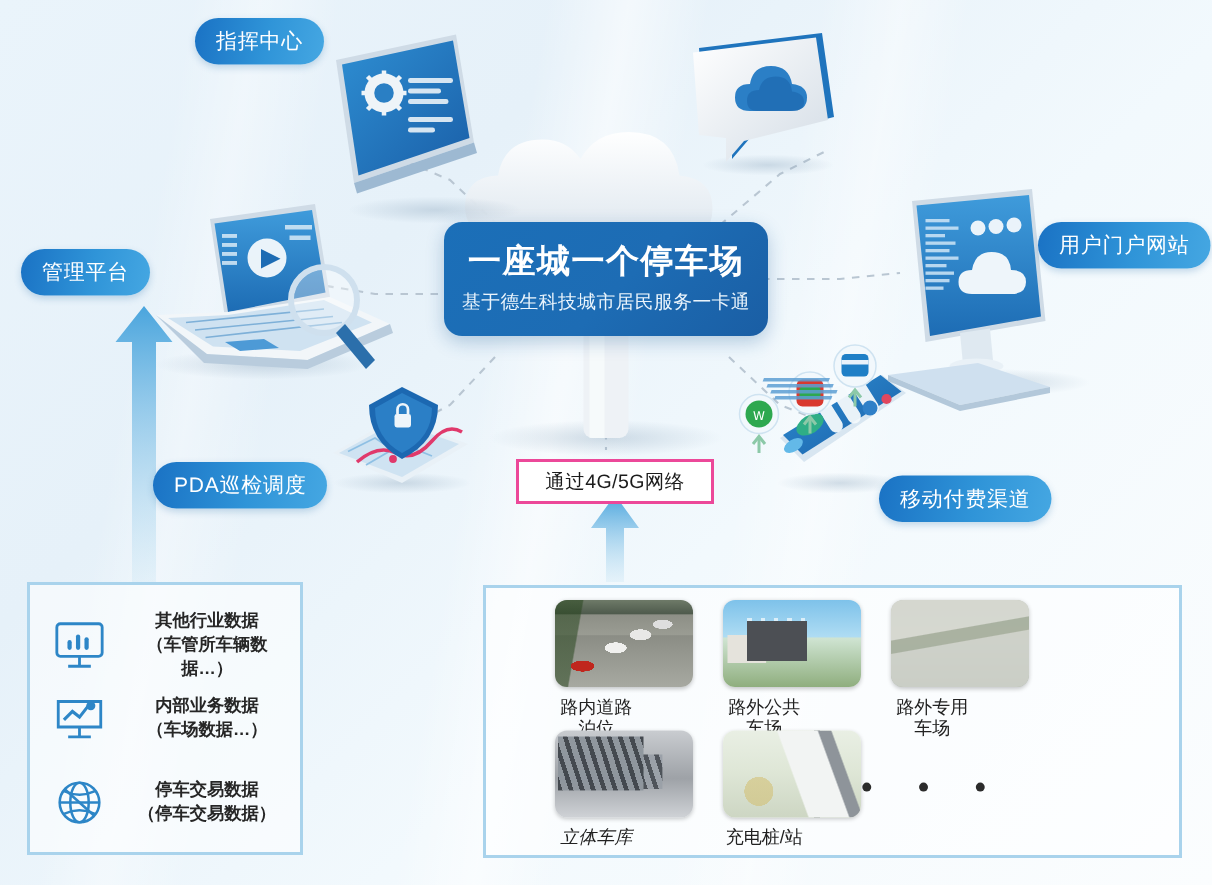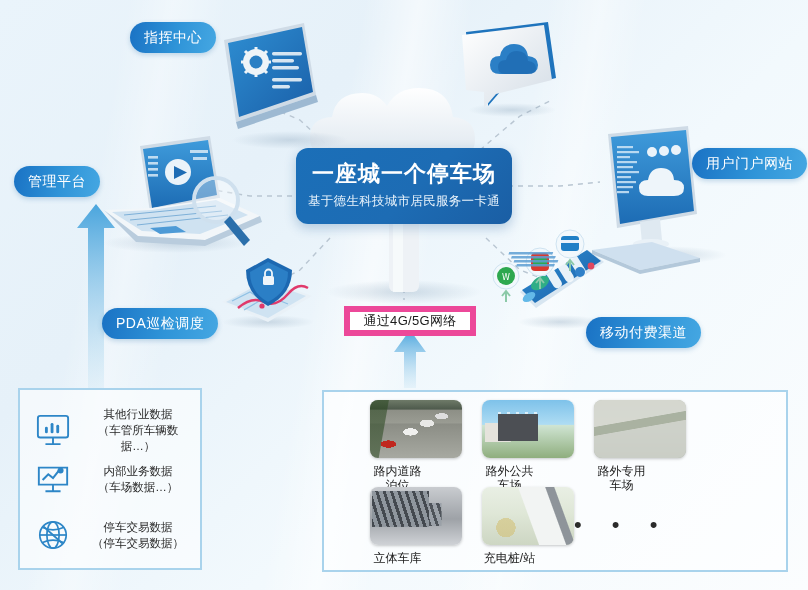--- a/index.html
+++ b/index.html
@@ -27,27 +27,27 @@
     padding:8px 14px 9px; white-space:nowrap;
     box-shadow:0 2px 5px rgba(40,110,170,.25);
   }
 
   
   svg.layer{position:absolute;inset:0;width:808px;height:590px;overflow:visible;}
 
   
   .netbox{
     position:absolute; left:344px; top:306px; width:132px; height:30px;
-    border:6px solid #ec4899; background:#fff;
+    border:2px solid #ec4899; background:#fff;
     display:flex; align-items:center; justify-content:center;
     font-size:13px; color:#1b1b1b; letter-spacing:.3px;
   }
 
   .panel{
-    position:absolute; border:2px solid #a9d3ec; background:rgba(255,255,255,.55);
+    position:absolute; border:2px solid #a9d3ec; background:rgba(255,255,255,.55);font-weight:bold;
   }
   #data-panel{ left:18px; top:388px; width:184px; height:182px; }
   #scene-panel{ left:322px; top:390px; width:466px; height:182px; }
 
   
   .drow{ position:absolute; display:flex; align-items:center; gap:10px; left:14px; width:160px;}
   .drow .ic{ width:38px; height:34px; flex:none; color:#2d86c7; }
   .dtxt{ text-align:center; flex:1; color:#262626; }
   .dtxt .t1{ font-size:11.5px; line-height:16px; }
   .dtxt .t2{ font-size:11.5px; line-height:16px; }
@@ -298,21 +298,21 @@
   </svg>
 
   <div style="position:absolute;left:296px;top:148px;width:216px;height:76px;border-radius:12px;
               background:linear-gradient(135deg,#1b6fb8 0%,#1d6cb4 55%,#1a5ea4 100%);
               box-shadow:0 4px 12px rgba(25,90,150,.28);display:flex;flex-direction:column;
               align-items:center;justify-content:center;">
     <div style="color:#fff;font-size:22px;font-weight:bold;letter-spacing:1px;line-height:1.1;">一座城一个停车场</div>
     <div style="color:#eaf4fc;font-size:12.5px;margin-top:7px;letter-spacing:.3px;">基于德生科技城市居民服务一卡通</div>
   </div>
 
-  <div class="pill" style="left:130px;top:22px;">指挥中心</div>
+  <div class="pill" style="left:130px;top:12px;">指挥中心</div>
   <div class="pill" style="left:14px;top:166px;">管理平台</div>
   <div class="pill" style="left:102px;top:308px;">PDA巡检调度</div>
   <div class="pill" style="left:692px;top:148px;">用户门户网站</div>
   <div class="pill" style="left:586px;top:317px;">移动付费渠道</div>
 
   <div class="netbox">通过4G/5G网络</div>
 
   <div class="panel" id="data-panel">
     <div class="drow" style="top:16px;">
       <span class="ic">
@@ -372,21 +372,21 @@
     <div class="cap">路内道路泊位</div>
   </div>
   <div class="tile" style="left:461px;top:400px;">
     <div class="ph ph-build"></div>
     <div class="cap">路外公共车场</div>
   </div>
   <div class="tile" style="left:573px;top:400px;">
     <div class="ph ph-lot"></div>
     <div class="cap">路外专用车场</div>
   </div>
-  <div class="tile" style="left:349px;top:487px;">
+  <div class="tile" style="left:349px;top:487px;font-style:italic;">
     <div class="ph ph-garage"></div>
     <div class="cap">立体车库</div>
   </div>
   <div class="tile" style="left:461px;top:487px;">
     <div class="ph ph-charge"></div>
     <div class="cap">充电桩/站</div>
   </div>
   <div class="dots">• • •</div>
 </div>
 

